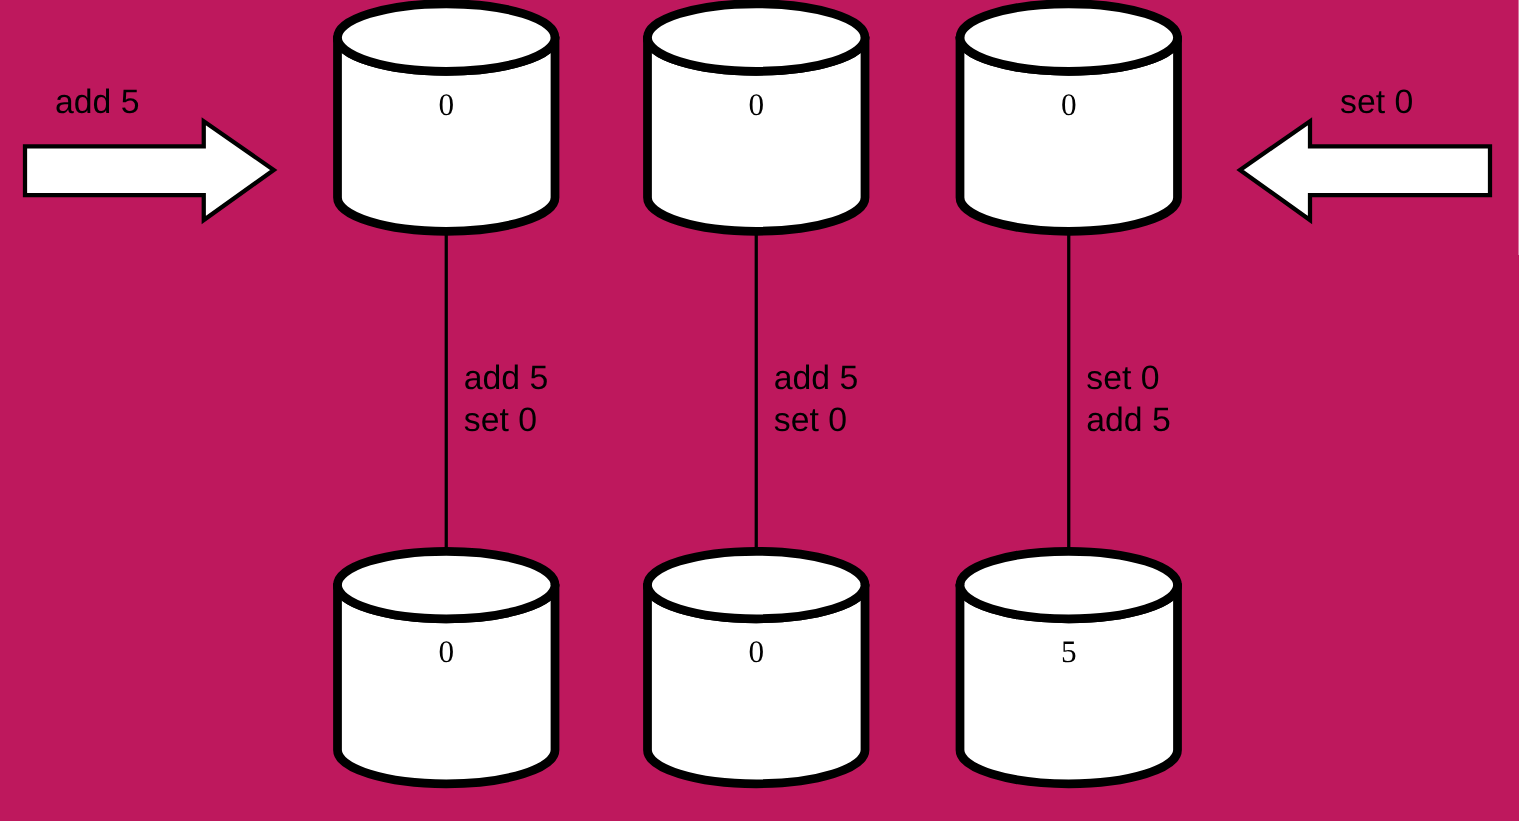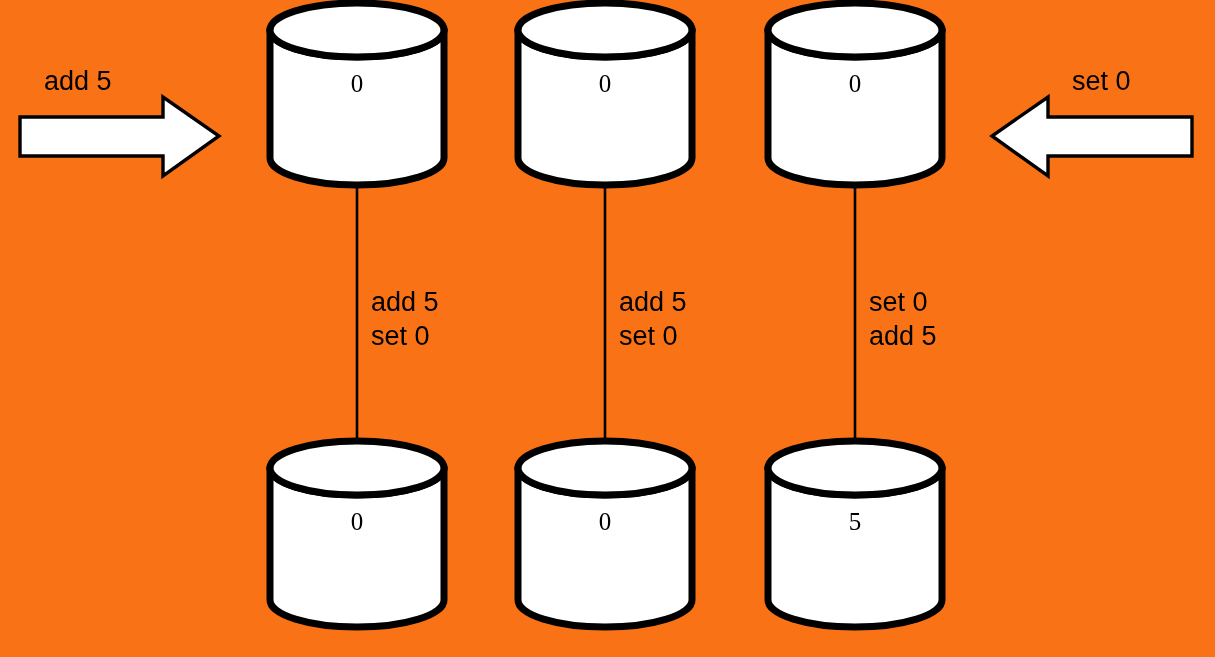--- a/index.html
+++ b/index.html
@@ -4,21 +4,21 @@
 <style>
   html, body {
     margin: 0;
     padding: 0;
     background: #ffffff;
   }
   #canvas-root {
     position: relative;
     width: 1215px;
     height: 657px;
-    background: #f97316;
+    background: #be185d;
     overflow: hidden;
     font-family: "Liberation Sans", sans-serif;
   }
   #diagram-svg {
     position: absolute;
     left: 0;
     top: 0;
     width: 1215px;
     height: 657px;
     display: block;

